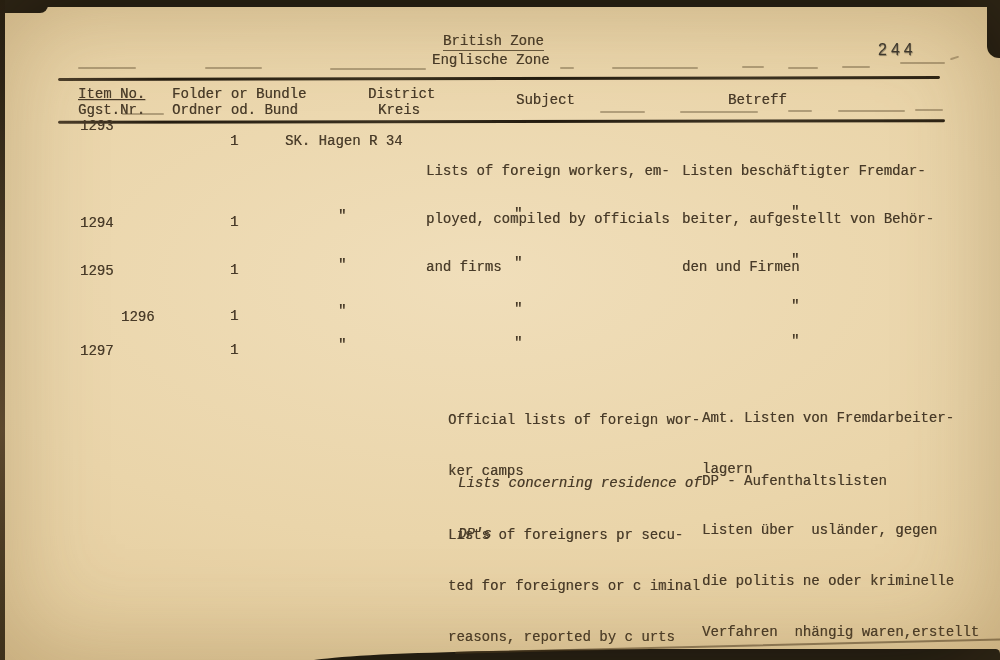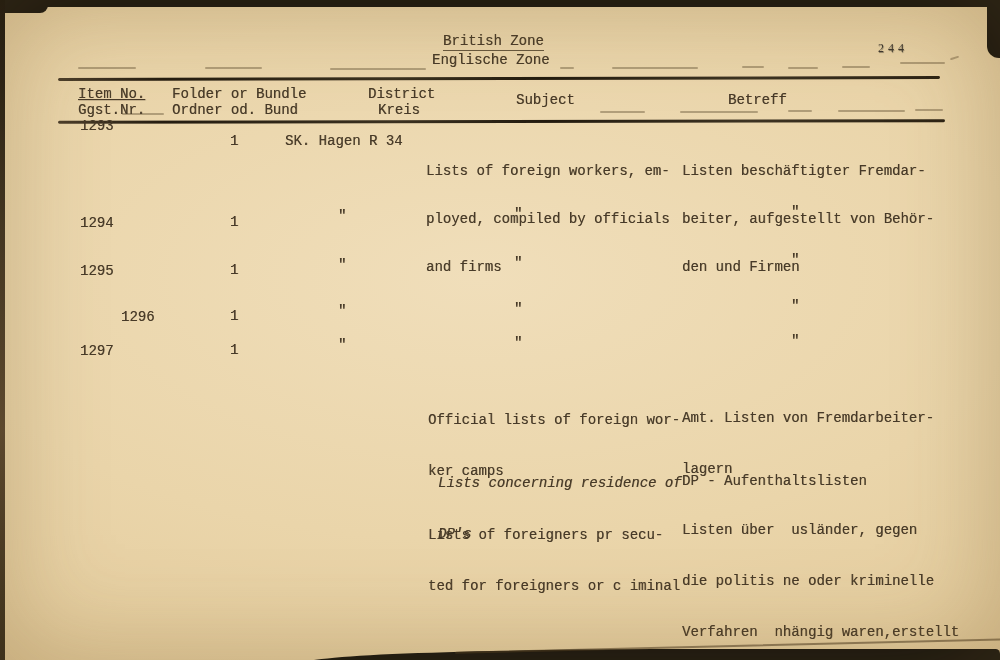--- a/index.html
+++ b/index.html
@@ -15,31 +15,31 @@
     box-shadow:inset 0 0 95px 12px rgba(122,92,44,0.30);
   }
   .abs{position:absolute;}
   .t{
     font-size:14px;line-height:16px;letter-spacing:0;
     color:#473a28;text-shadow:0.4px 0.4px 0.5px rgba(70,55,34,0.55);
     white-space:pre;
   }
   .lines div{white-space:pre;}
   .lh16 div{height:16px;line-height:16px;}
-  .lh19 div{height:19px;line-height:19px;}
+  .lh19 div{height:19px;line-height:19px;margin-left:20px;}
   .rule{
     height:3px;border-radius:2px;
     background:linear-gradient(90deg,#4a3d2a,#241c10 12%,#3b3120 38%,#221a0e 55%,#3d3322 78%,#2a2113 100%);
   }
   .rule2{height:2.5px;}
   .dash{height:1.5px;background:rgba(96,78,50,0.42);border-radius:1px;}
   .edge{background:#12100c;}
   .pagenum{
-    font-family:Liberation Serif, serif;
-    font-size:12px;letter-spacing:4px;color:#3b362e;
+    font-family:Liberation Sans, sans-serif;
+    font-size:16px;letter-spacing:4px;color:#3b362e;
     text-shadow:0.5px 0.5px 0.7px rgba(50,45,35,0.5);
   }
   .underlined{border-bottom:1.5px solid rgba(70,56,35,0.8);padding-bottom:1px;}
   .ditto{font-size:14px;}
 </style>
 </head>
 <body>
 
 <div class="scan">
 
@@ -136,20 +136,21 @@
     <div>Lists concerning residence of</div>
     <div>DP's</div>
   </div>
   <div class="abs t lines lh19" style="left:682px;top:440px;">
     <div>DP - Aufenthaltslisten</div>
   </div>
 
   <div class="abs t lines lh19" style="left:428px;top:494px;">
     <div>Lists of foreigners pr secu-</div>
     <div>ted for foreigners or c iminal</div>
+    <div>reasons, reported by c urts</div>
   </div>
   <div class="abs t lines lh19" style="left:682px;top:489px;">
     <div>Listen über  usländer, gegen</div>
     <div>die politis ne oder kriminelle</div>
     <div>Verfahren  nhängig waren,erstellt</div>
     
   </div>
 
 </div>
 

